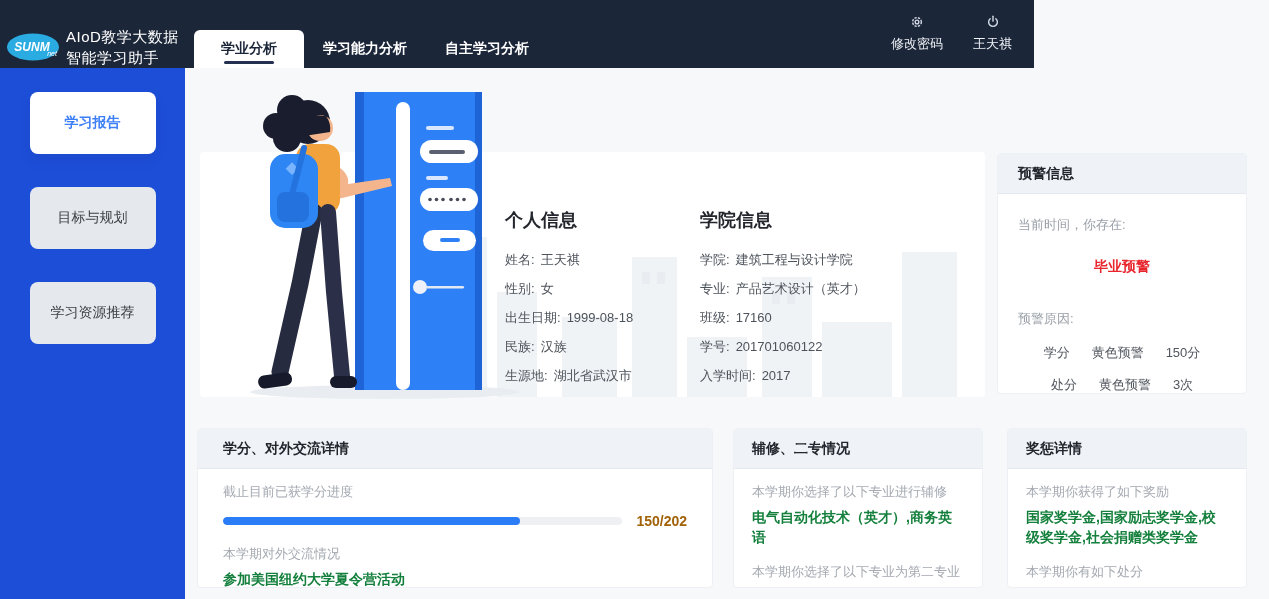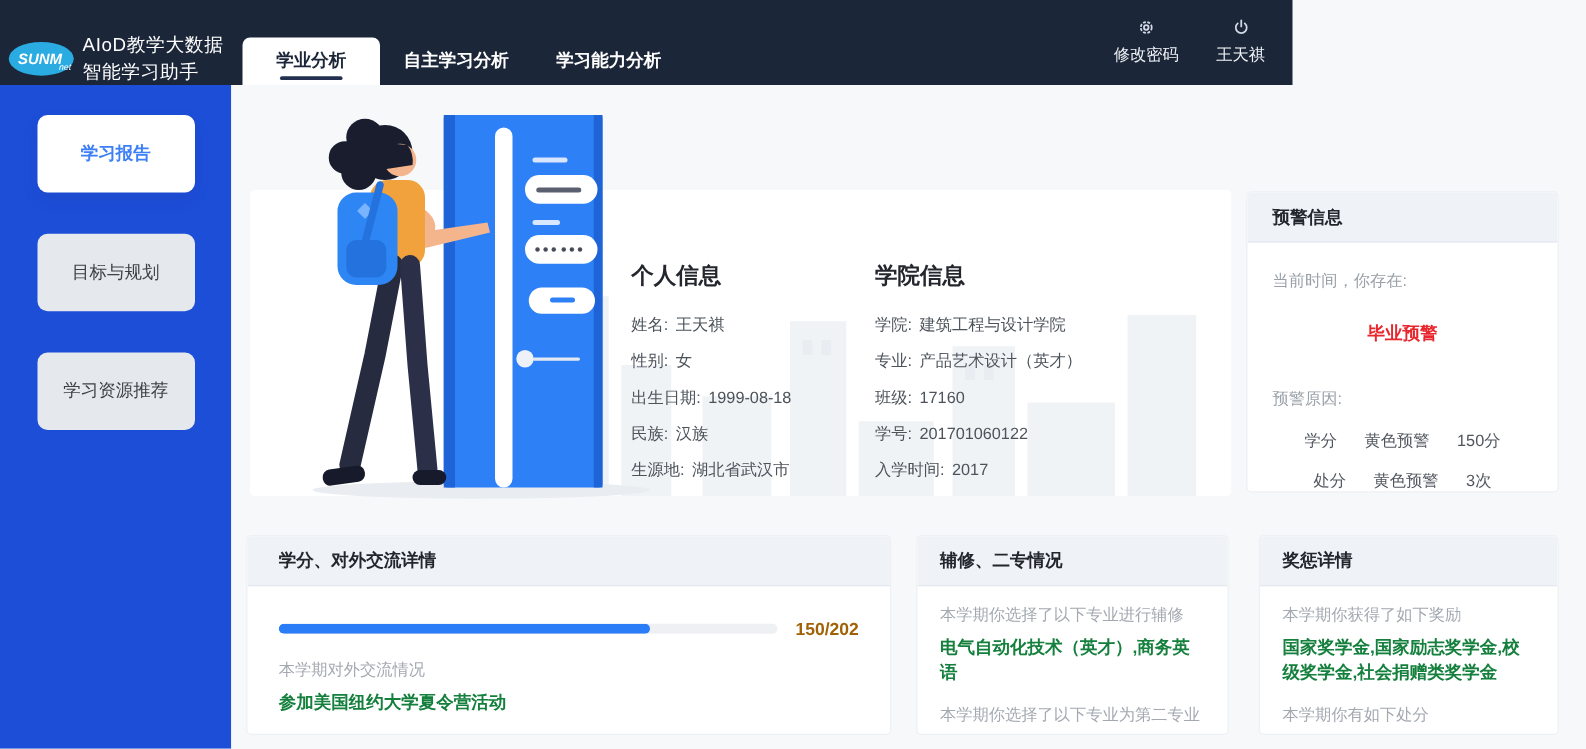--- a/index.html
+++ b/index.html
@@ -116,24 +116,24 @@
       <div>AIoD教学大数据</div>
       <div>智能学习助手</div>
     </div>
   </div>
   <div class="tabs">
     <div class="tab active">
       <span>学业分析</span>
       <span class="tab-underline"></span>
     </div>
     <div class="tab">
+      <span>学习能力分析</span>
+    </div>
+    <div class="tab">
       <span>自主学习分析</span>
-    </div>
-    <div class="tab">
-      <span>学习能力分析</span>
     </div>
   </div>
   <div class="header-right">
     <div class="header-action">
       <svg width="14" height="14" viewBox="0 0 16 16">
         <g fill="none" stroke="#d3dae6" stroke-width="1.6">
           <circle cx="8" cy="8" r="2.1"></circle>
           <circle cx="8" cy="8" r="5" stroke-dasharray="2.6 1.4"></circle>
         </g>
       </svg>
@@ -274,20 +274,21 @@
           </div>
         </div>
       </div>
     </div>
 
     <div class="card credits-card">
       <div class="card-header">
         <span>学分、对外交流详情</span>
       </div>
       <div class="card-body">
+        <div class="c-label">截止目前已获学分进度</div>
         <div class="progress-row">
           <div class="progress-track">
             <div class="progress-fill" style="width: 74.26%;"></div>
           </div>
           <div class="progress-value">150/202</div>
         </div>
         <div class="c-label mt">本学期对外交流情况</div>
         <div class="c-value">参加美国纽约大学夏令营活动</div>
       </div>
     </div>

